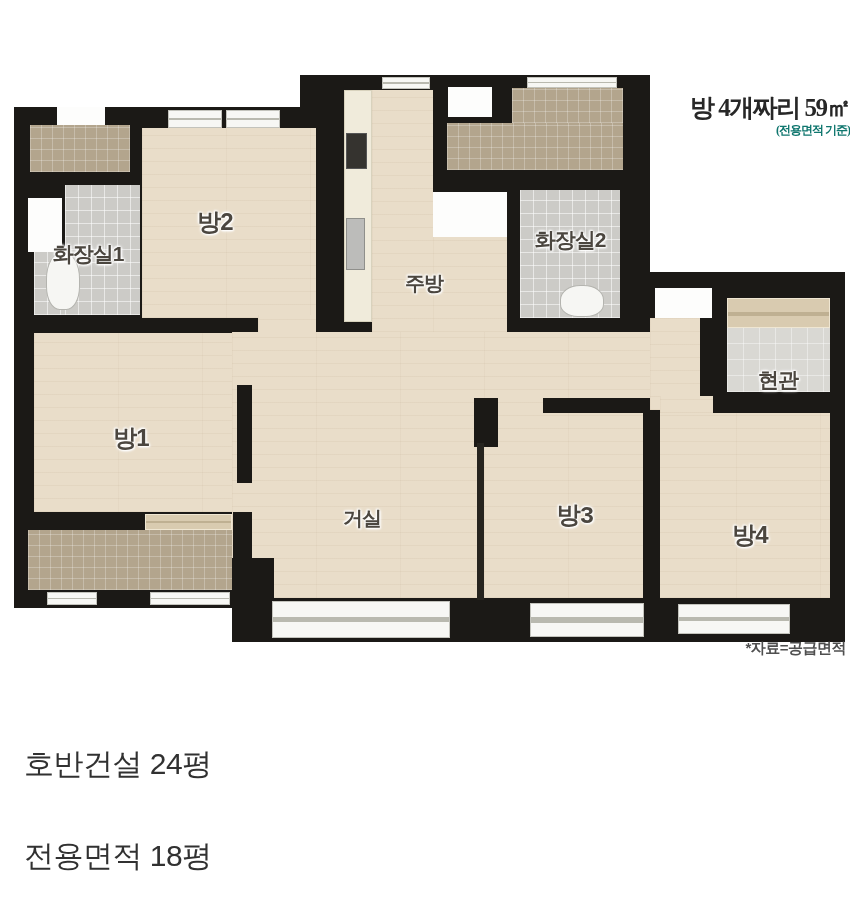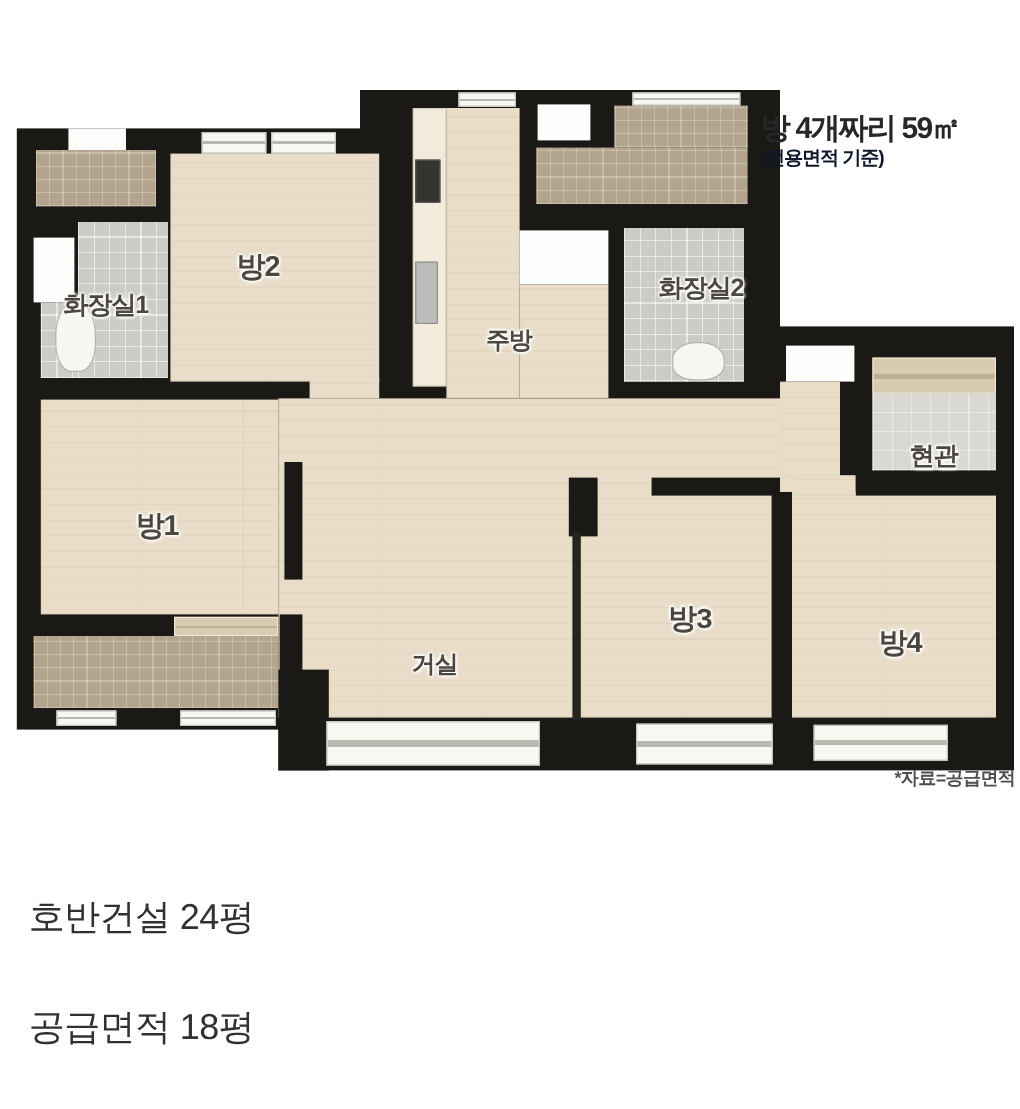--- a/index.html
+++ b/index.html
@@ -31,23 +31,23 @@
        background-image:linear-gradient(to bottom,rgba(0,0,0,0) 45%,#bfb092 45%,#bfb092 60%,rgba(0,0,0,0) 60%);}
   .toilet{position:absolute;box-sizing:border-box;background:#f6f6f3;border:1px solid #b4b4af;border-radius:46% 46% 40% 40%;}
   .appl-dark{position:absolute;box-sizing:border-box;background:#35332f;border:1px solid #555;}
   .appl-gray{position:absolute;box-sizing:border-box;background:#bcbcba;border:1px solid #8f8f8b;}
   .lab{position:absolute;display:flex;align-items:center;justify-content:center;
        font-weight:700;color:#4b463f;letter-spacing:-1px;white-space:nowrap;
        text-shadow:0 0 2px #fff,0 0 3px #fff,0 0 4px #fff,1px 1px 2px #fff,-1px -1px 2px #fff;}
   .lab-lg{font-size:20px;}
   .lab-md{font-size:24px;}
   .lab-sm{font-size:21px;}
-  .title{position:absolute;right:0;top:92px;width:216px;text-align:left;color:#272727;line-height:1.25;}
+  .title{position:absolute;right:0;top:92px;width:216px;text-align:right;color:#272727;line-height:1.25;font-family:Liberation Serif, serif;}
   .title .t1,.title .t2{font-size:25px;font-weight:800;letter-spacing:-1.5px;white-space:nowrap;}
-  .title .t3{font-size:16px;font-weight:700;color:#0f172a;letter-spacing:-1px;}
+  .title .t3{font-size:12px;font-weight:700;color:#0f766e;letter-spacing:-1px;}
   .source{position:absolute;right:4px;top:639px;font-size:15px;font-weight:700;color:#4f4f4f;letter-spacing:-0.5px;}
   .area-line{position:absolute;left:24px;font-size:30px;font-weight:500;color:#313131;letter-spacing:-0.5px;}
 </style>
 </head>
 <body>
 
 <div class="canvas">
 
   <div class="w" style="left:300px;top:75px;width:350px;height:270px;"></div>
   <div class="w" style="left:14px;top:107px;width:316px;height:501px;"></div>
@@ -99,30 +99,30 @@
   <div class="w" style="left:650px;top:272px;width:195px;height:138px;"></div>
   <div class="gap" style="left:655px;top:288px;width:57px;height:30px;"></div>
   <div class="wood" style="left:650px;top:318px;width:50px;height:92px;"></div>
   <div class="tanwin" style="left:727px;top:298px;width:103px;height:30px;"></div>
   <div class="entry" style="left:727px;top:328px;width:103px;height:64px;"></div>
   <div class="wood" style="left:660px;top:396px;width:53px;height:17px;"></div>
 
   <div class="lab lab-md" style="left:170px;top:207px;width:90px;height:30px;">방2</div>
   <div class="lab lab-sm" style="left:40px;top:240px;width:96px;height:28px;">화장실1</div>
   <div class="lab lab-lg" style="left:379px;top:268px;width:90px;height:30px;">주방</div>
-  <div class="lab lab-sm" style="left:536px;top:226px;width:96px;height:28px;">화장실2</div>
+  <div class="lab lab-sm" style="left:522px;top:226px;width:96px;height:28px;">화장실2</div>
   <div class="lab lab-sm" style="left:730px;top:366px;width:96px;height:28px;">현관</div>
   <div class="lab lab-md" style="left:86px;top:423px;width:90px;height:30px;">방1</div>
-  <div class="lab lab-lg" style="left:317px;top:503px;width:90px;height:30px;margin-top:35px;">거실</div>
+  <div class="lab lab-lg" style="left:317px;top:503px;width:90px;height:30px;">거실</div>
   <div class="lab lab-md" style="left:530px;top:500px;width:90px;height:30px;font-family:Liberation Mono, monospace;">방3</div>
   <div class="lab lab-md" style="left:705px;top:520px;width:90px;height:30px;">방4</div>
 
   <div class="title">
     <div class="t1">방 4개짜리 59㎡</div>
     <div class="t3">(전용면적 기준)</div>
   </div>
 
   <div class="source">*자료=공급면적</div>
 
   <div class="area-line" style="top:744px;">호반건설 24평</div>
-  <div class="area-line" style="top:836px;">공급면적 18평</div>
+  <div class="area-line" style="top:836px;">전용면적 18평</div>
 
 </div>
 
 </body></html>

